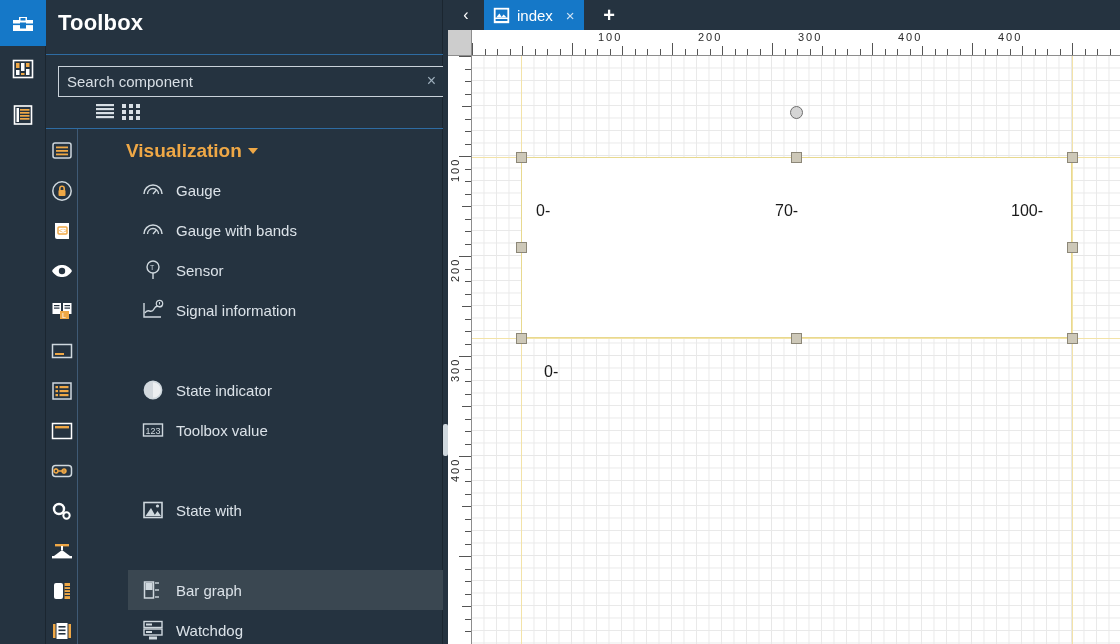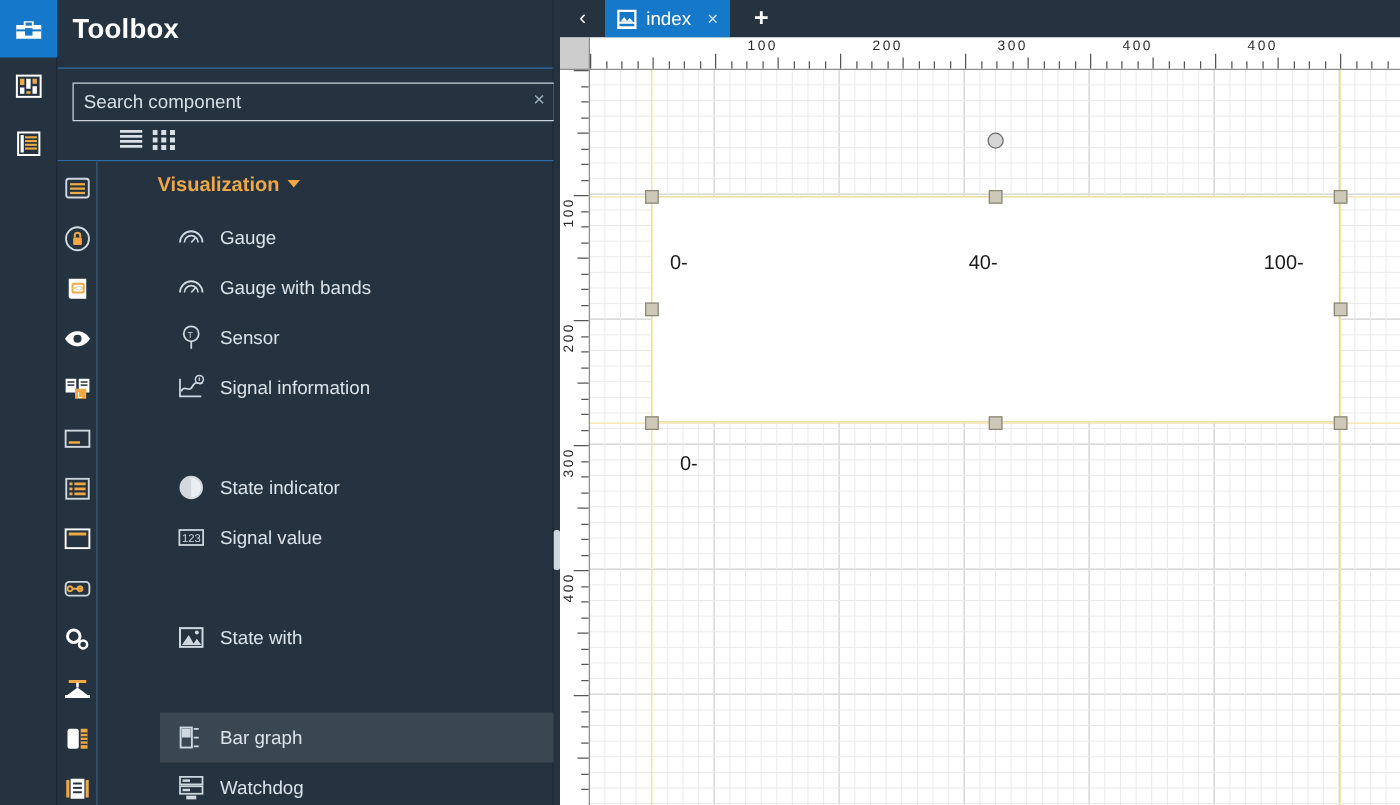--- a/index.html
+++ b/index.html
@@ -76,21 +76,21 @@
   }
   .cat-btn { width: 32px; height: 40px; display: flex; align-items: center; justify-content: center; }
 
   
   #comp-list {
     position: absolute; left: 32px; top: 129px; width: 365px; height: 515px;
     overflow: hidden;
   }
   #group-header {
     position: absolute; left: 48px; top: 11px;
-    color: #efa846; font-size: 16px; font-weight: bold;
+    color: #efa846; font-size: 19px; font-weight: bold;
   }
   #group-caret {
     display: inline-block; margin-left: 6px;
     width: 0; height: 0;
     border-left: 5px solid transparent;
     border-right: 5px solid transparent;
     border-top: 6px solid #efa846;
     vertical-align: 3px;
   }
   .comp-row {
@@ -430,21 +430,21 @@
           <path d="M11 2.6a8.4 8.4 0 0 0 0 16.8z" fill="#d3d9de"></path>
         </svg>
         <span>State indicator</span>
       </div>
 
       <div class="comp-row" style="top:281px">
         <svg class="comp-ico" viewBox="0 0 22 22">
           <rect x="1.5" y="5" width="19" height="12" fill="none" stroke="#cfd8de" stroke-width="1.4"></rect>
           <text x="3.5" y="14.5" font-size="9" fill="#cfd8de" font-family="Liberation Sans, sans-serif">123</text>
         </svg>
-        <span>Signal value</span>
+        <span>Toolbox value</span>
       </div>
 
 
       <div class="comp-row" style="top:361px">
         <svg class="comp-ico" viewBox="0 0 22 22">
           <rect x="2" y="3.5" width="18" height="15" fill="none" stroke="#cfd8de" stroke-width="1.6"></rect>
           <path d="M3.5 17 L9 9 L13.5 17 Z" fill="#cfd8de"></path>
           <path d="M12 17 L15.5 12 L19 17 Z" fill="#cfd8de"></path>
           <circle cx="15.5" cy="7" r="1.6" fill="#cfd8de"></circle>
         </svg>
@@ -616,21 +616,21 @@
       </div>
 
     <div id="canvas">
       <div class="guide-v" style="left:49px"></div>
       <div class="guide-v" style="left:600px"></div>
       <div class="guide-h" style="top:101px"></div>
       <div class="guide-h" style="top:282px"></div>
 
       <div id="widget">
         <span class="wlabel" style="left:14px; top:44px">0-</span>
-        <span class="wlabel" style="left:253px; top:44px">40-</span>
+        <span class="wlabel" style="left:253px; top:44px">70-</span>
         <span class="wlabel" style="left:489px; top:44px">100-</span>
         <span class="wlabel" style="left:22px; top:205px">0-</span>
       </div>
 
       <div id="rot-handle" style="left:318px; top:50px"></div>
       <div class="handle" style="left:44px;  top:96px"></div>
       <div class="handle" style="left:319px; top:96px"></div>
       <div class="handle" style="left:595px; top:96px"></div>
       <div class="handle" style="left:44px;  top:186px"></div>
       <div class="handle" style="left:595px; top:186px"></div>

